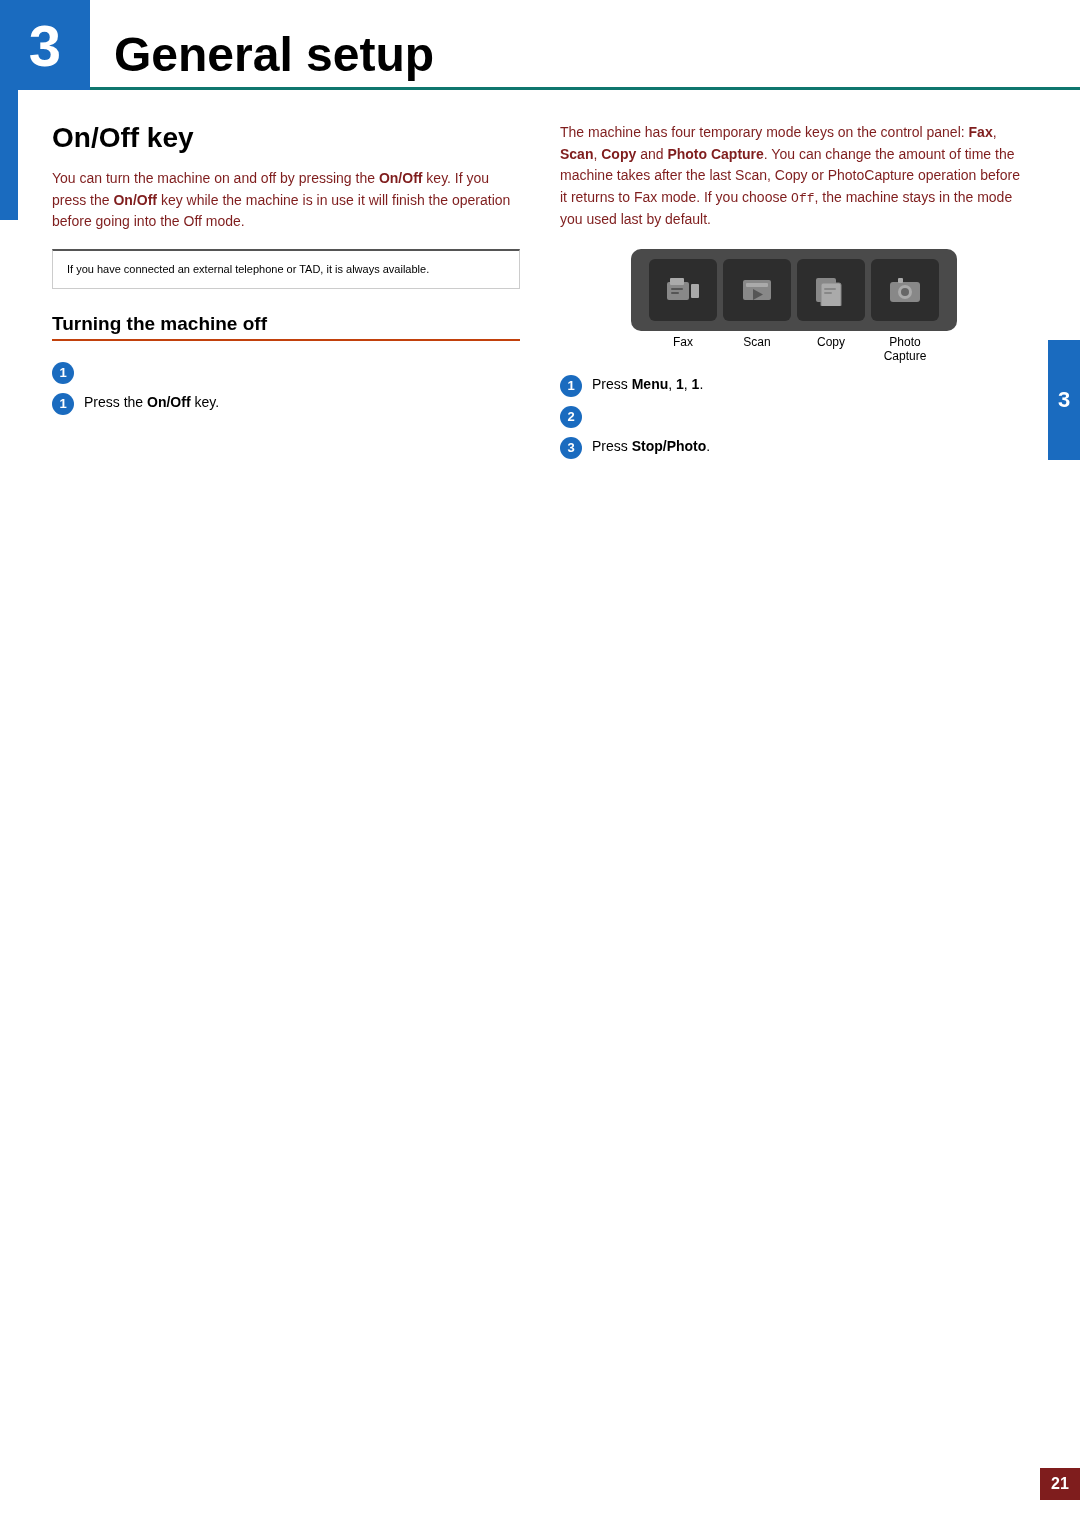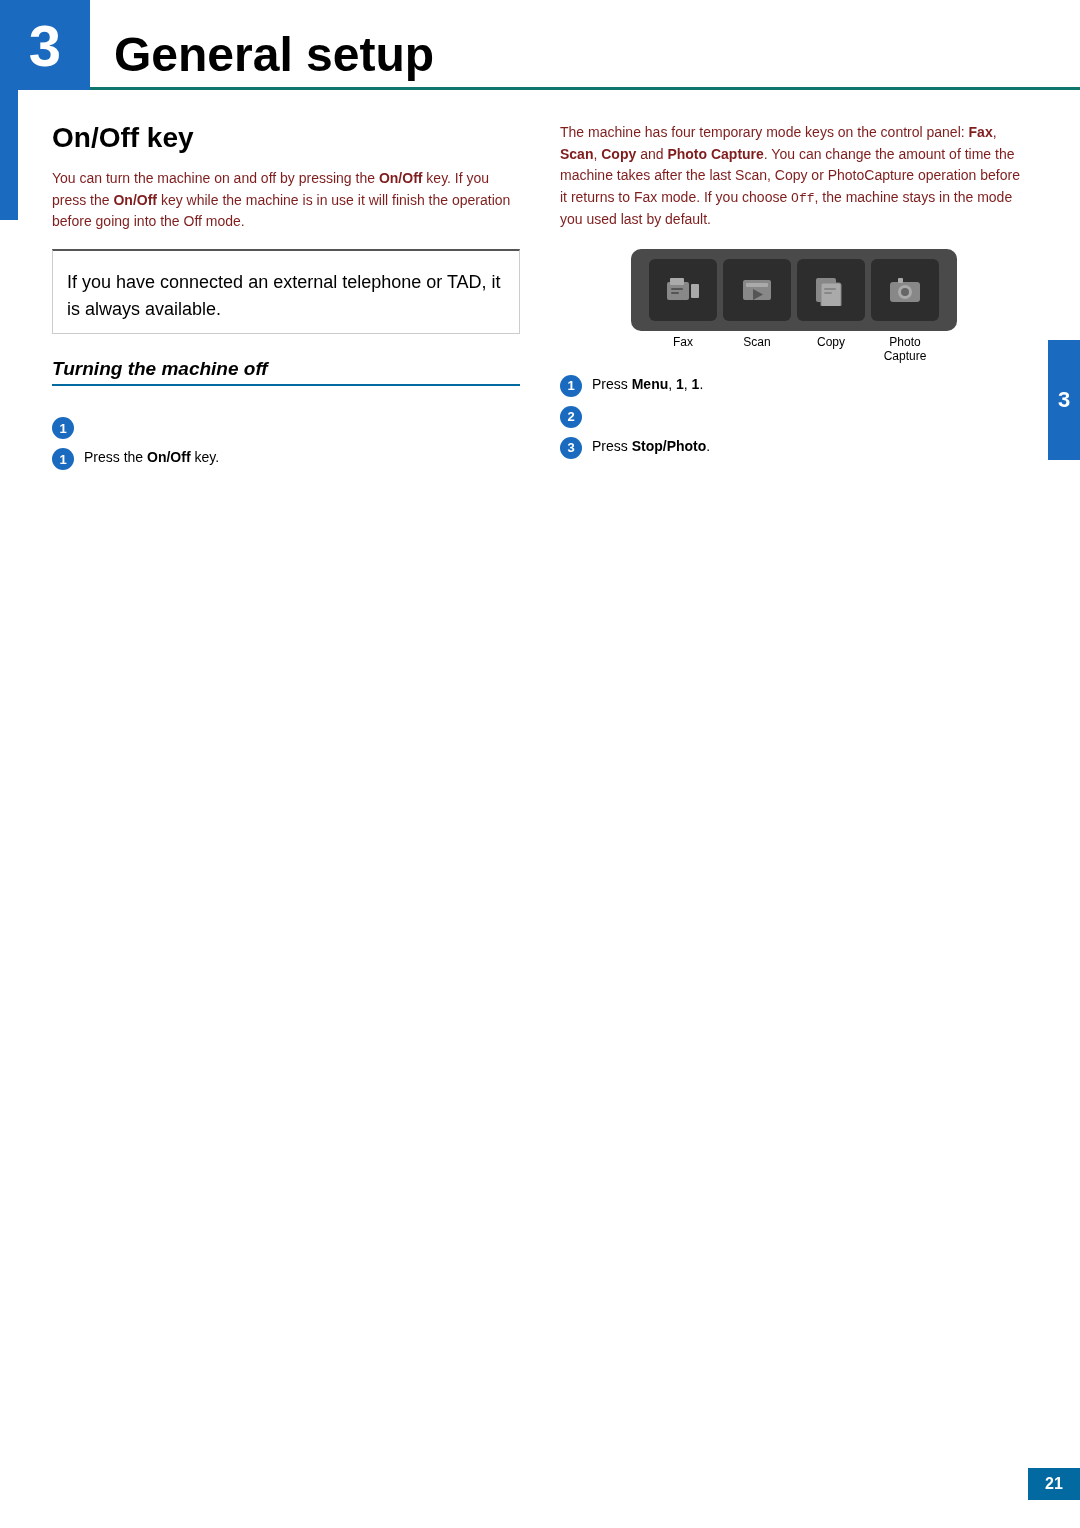--- a/index.html
+++ b/index.html
@@ -74,23 +74,23 @@
       color: #fff;
       font-size: 22px;
       font-weight: bold;
     }
 
     
     .page-number-box {
       position: absolute;
       bottom: 28px;
       right: 0;
-      width: 52px;
+      width: 40px;
       height: 32px;
-      background: #0369a1;
+      background: #7f1d1d;
       display: flex;
       align-items: center;
       justify-content: center;
     }
     .page-number {
       color: #fff;
       font-size: 16px;
       font-weight: bold;
     }
 
@@ -114,25 +114,24 @@
       font-weight: bold;
       color: #000;
       margin-bottom: 14px;
     }
 
     
     .sub-heading {
       font-size: 19px;
       font-weight: bold;
       color: #000;
-      border-bottom: 2px solid #0369a1;
+      border-bottom: 2px solid #c2410c;
       padding-bottom: 4px;
       margin-top: 24px;
-      margin-bottom: 30px;
-      font-style: italic;
+      margin-bottom: 20px;
     }
 
     .body-text {
       font-size: 14px;
       line-height: 1.55;
       color: #7f1d1d;
     }
 
     
     .note-box {
@@ -150,24 +149,23 @@
     }
     .note-pencil-icon {
       width: 22px;
       height: 22px;
     }
     .note-label {
       font-weight: bold;
       font-size: 14px;
     }
     .note-text {
-      font-size: 18px;
+      font-size: 11px;
       line-height: 1.5;
       color: #000;
-      margin-top: 8px;
     }
 
     
     .step {
       display: flex;
       align-items: flex-start;
       gap: 10px;
       margin-bottom: 8px;
     }
     .step-badge {

